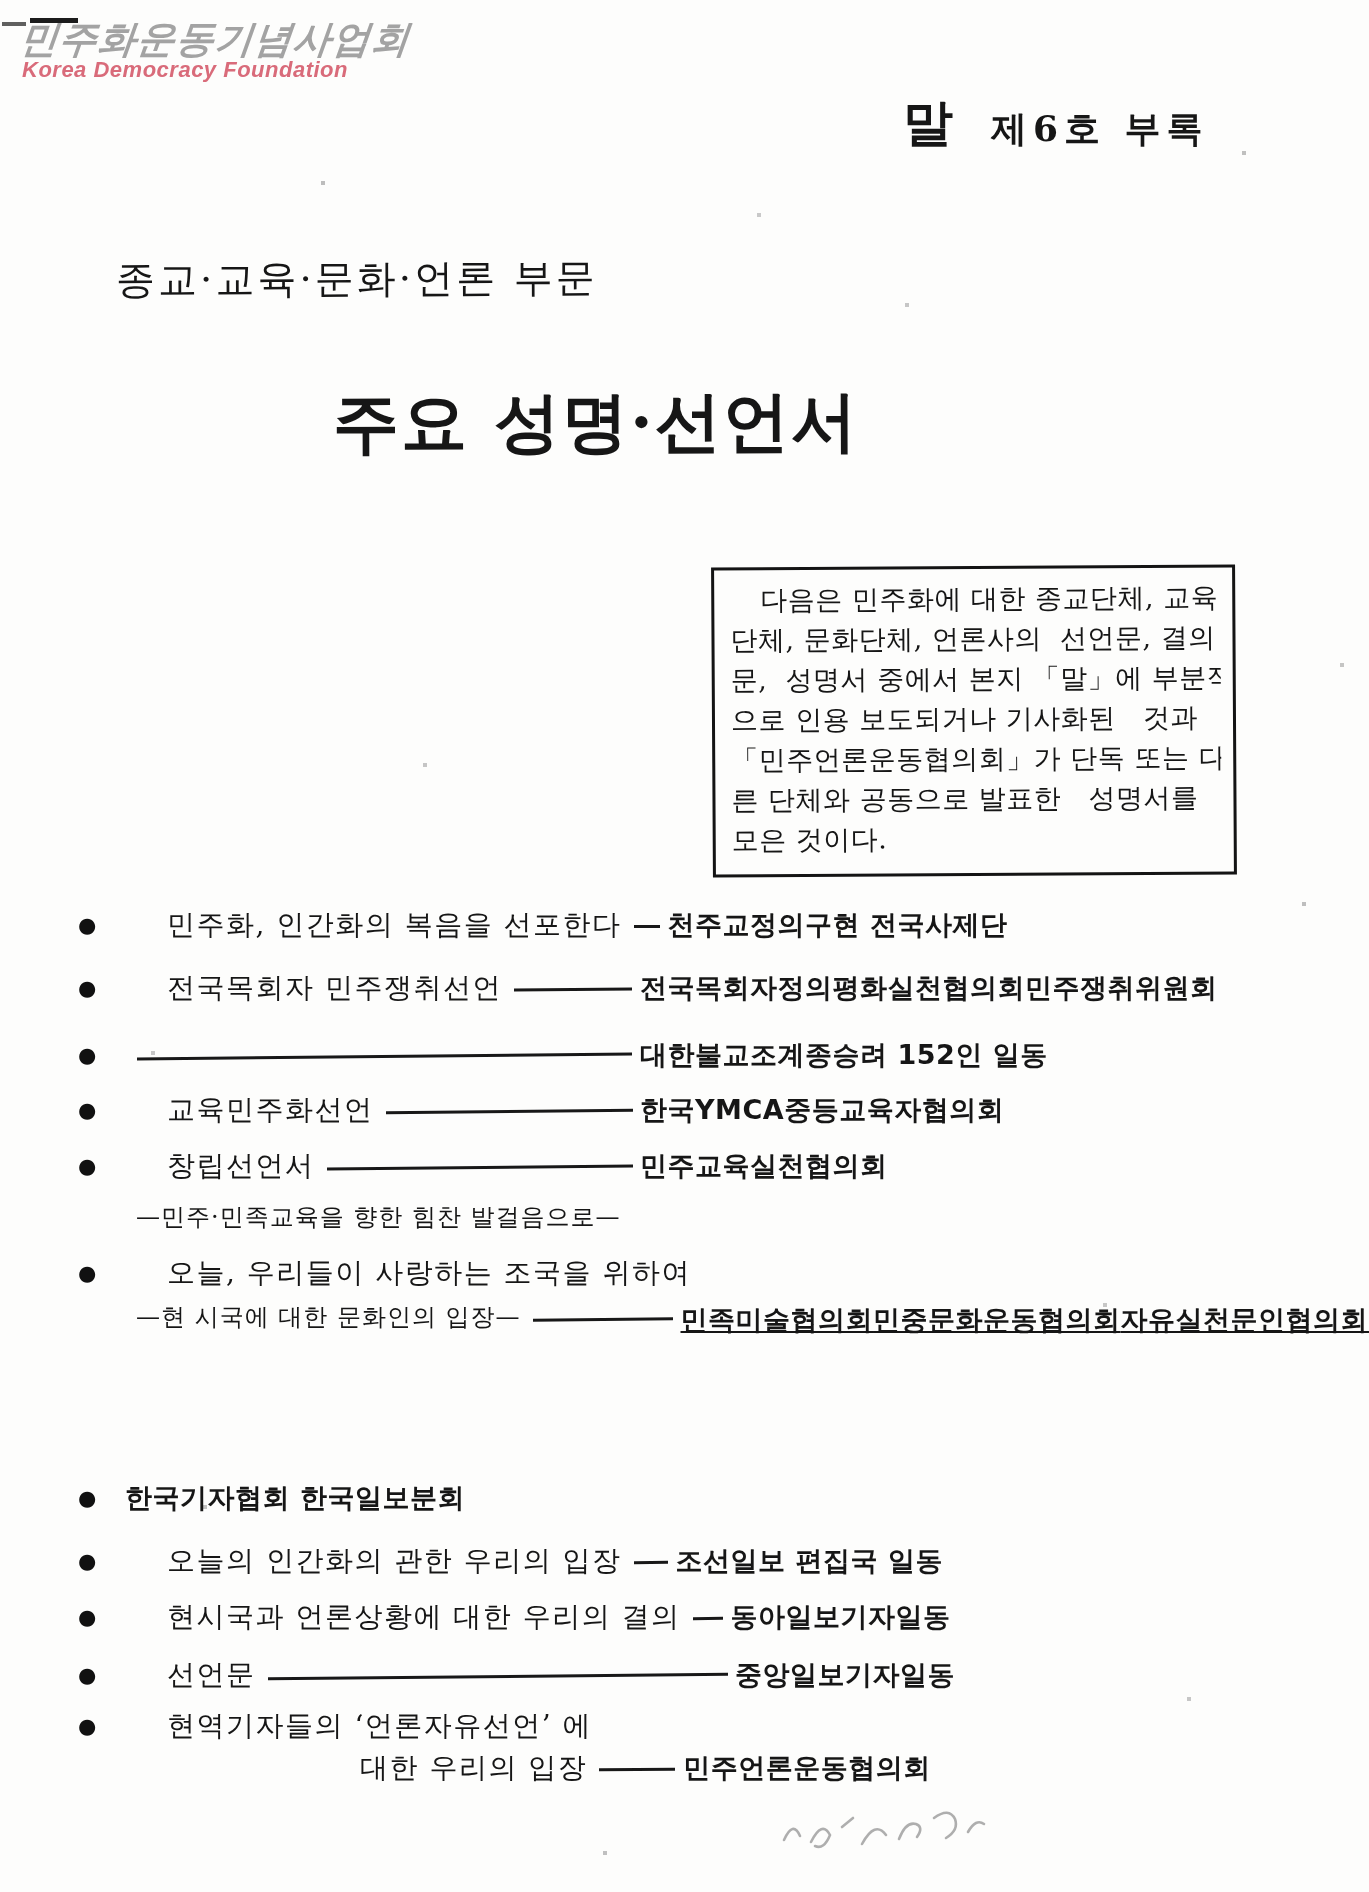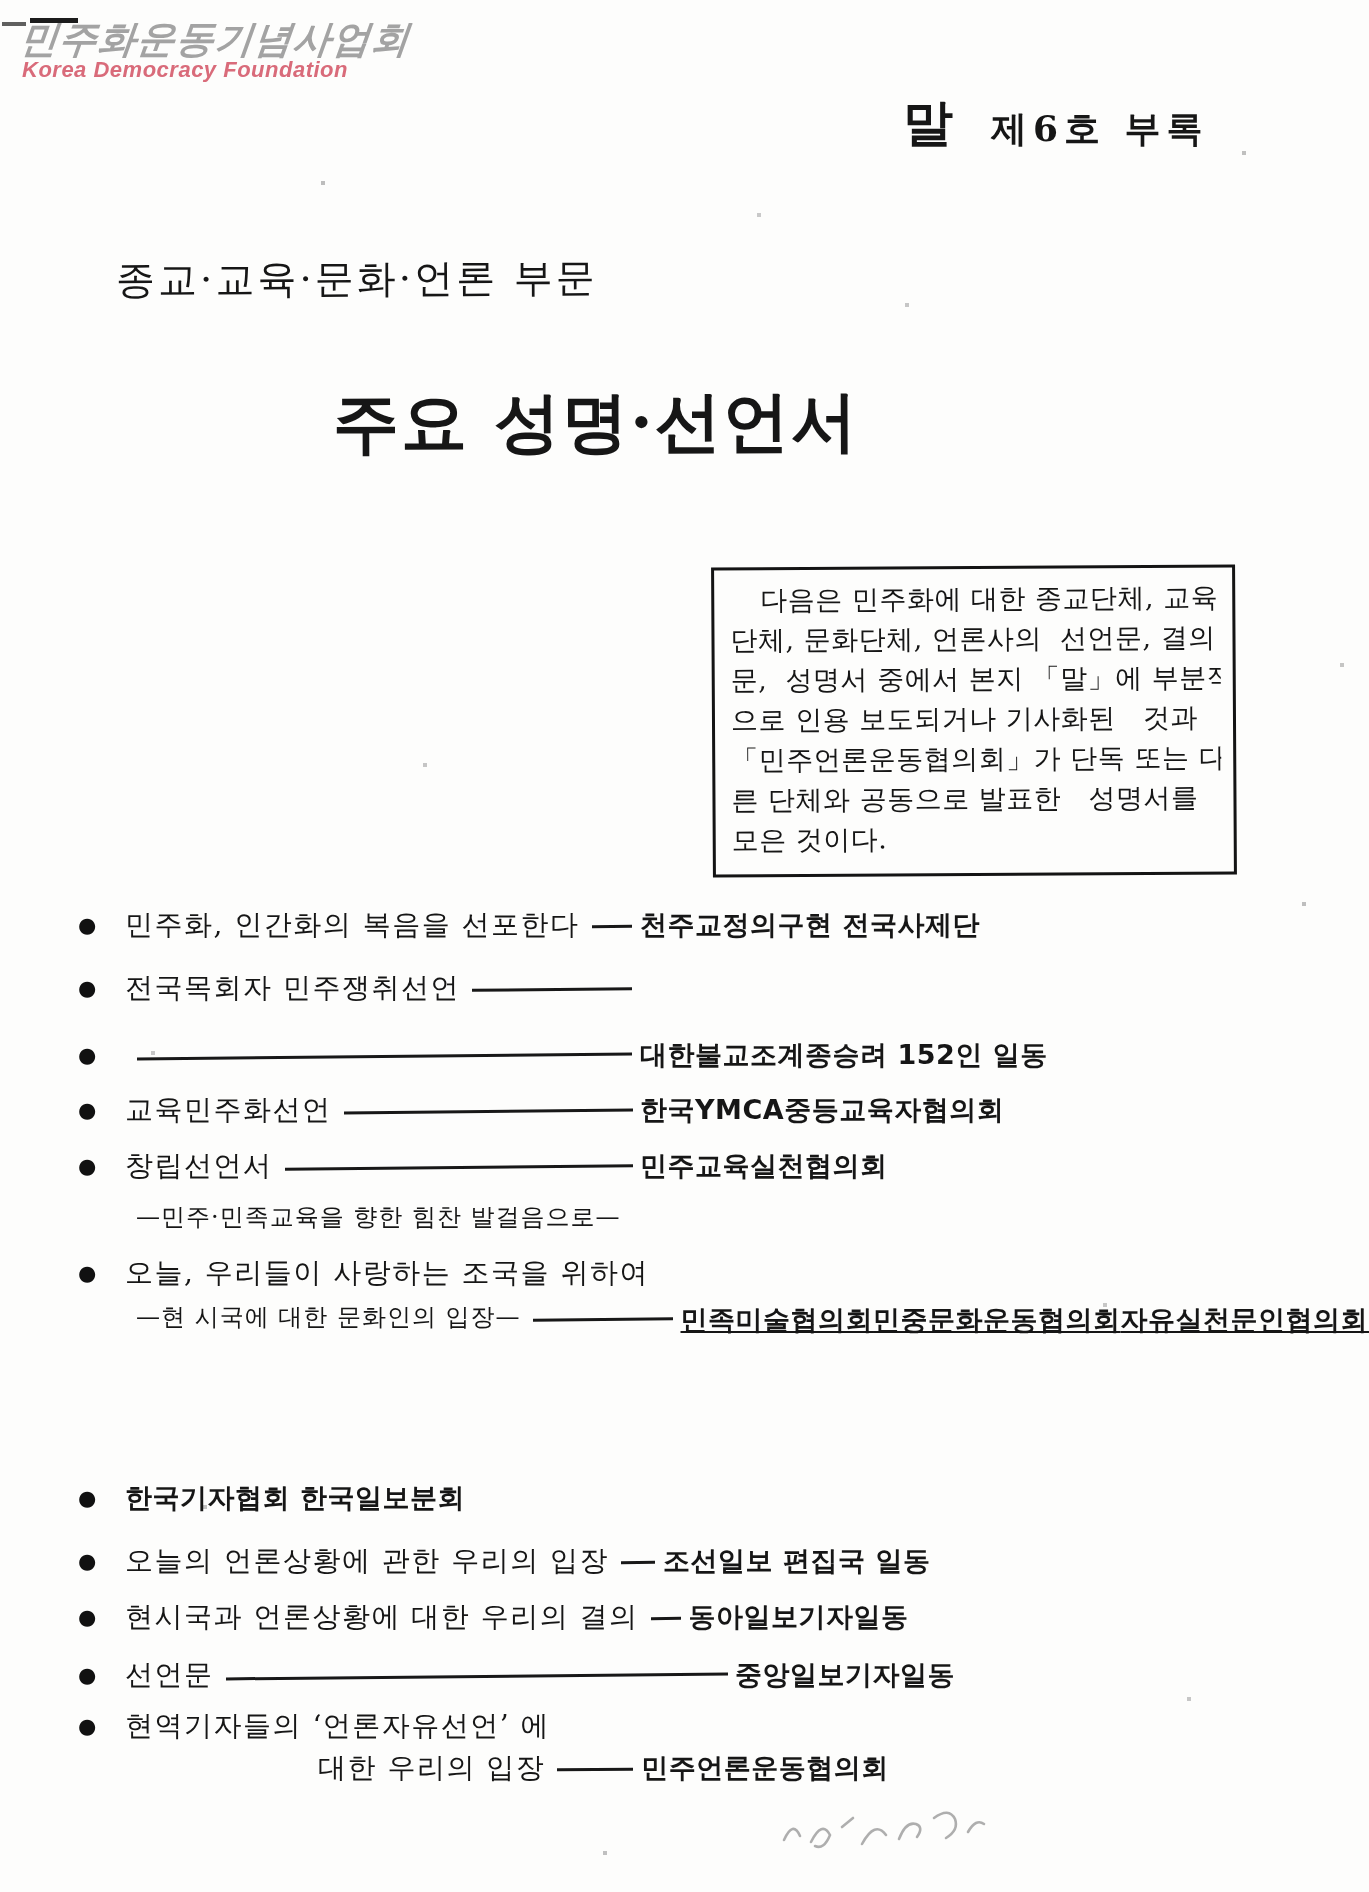--- a/index.html
+++ b/index.html
@@ -62,21 +62,21 @@
   .intro-line:first-child{padding-left:30px;}
   
   .row{
     position:absolute;left:78px;
     display:flex;align-items:center;white-space:nowrap;
   }
   .bullet{
     width:47px;flex:0 0 47px;font-size:21px;line-height:40px;color:#111;
     font-family:"DejaVu Sans","Liberation Sans",sans-serif;
   }
-  .lead{font-size:28px;letter-spacing:1.5px;line-height:40px;}
+  .lead{font-size:28px;letter-spacing:1.5px;line-height:40px;margin-left:42px;}
   .zone{display:flex;align-items:center;min-width:515px;flex:0 0 auto;}
   .zone.wide{min-width:610px;}
   .rule{flex:1 1 auto;min-width:26px;border-bottom:3px solid #181818;height:0;
         margin:2px 8px 0 12px;transform:rotate(-0.55deg);}
   .rule.fixed{flex:0 0 auto;}
   .org{
     font-family:"DejaVu Sans","Liberation Sans",sans-serif;
     font-size:27px;font-weight:bold;letter-spacing:0.5px;line-height:40px;
   }
   .note{position:absolute;left:136px;font-size:24px;letter-spacing:1px;white-space:nowrap;line-height:34px;}
@@ -125,20 +125,21 @@
       </span>
     <span class="org">천주교정의구현 전국사제단</span>
   </div>
 
   <div class="row" style="top:968px;">
     <span class="bullet">●</span>
     <span class="zone">
         <span class="lead">전국목회자 민주쟁취선언</span>
         <span class="rule"></span>
       </span>
+    <span class="org">전국목회자정의평화실천협의회민주쟁취위원회</span>
   </div>
 
   <div class="row" style="top:1035px;">
     <span class="bullet">●</span>
     <span class="zone">
         <span class="rule"></span>
       </span>
     <span class="org">대한불교조계종승려 152인 일동</span>
   </div>
 
@@ -176,21 +177,21 @@
     </span>
   </div>
 
   <div class="row" style="top:1478px;">
     <span class="bullet">●</span>
     <span class="org">한국기자협회 한국일보분회</span>
   </div>
 
   <div class="row" style="top:1541px;">
     <span class="bullet">●</span>
-    <span class="lead">오늘의 언론상황에 관한 우리의 입장</span>
+    <span class="lead">오늘의 인간화의 관한 우리의 입장</span>
     <span class="rule fixed" style="width:34px;"></span>
     <span class="org">조선일보 편집국 일동</span>
   </div>
 
   <div class="row" style="top:1597px;">
     <span class="bullet">●</span>
     <span class="lead">현시국과 언론상황에 대한 우리의 결의</span>
     <span class="rule fixed" style="width:30px;"></span>
     <span class="org">동아일보기자일동</span>
   </div>

